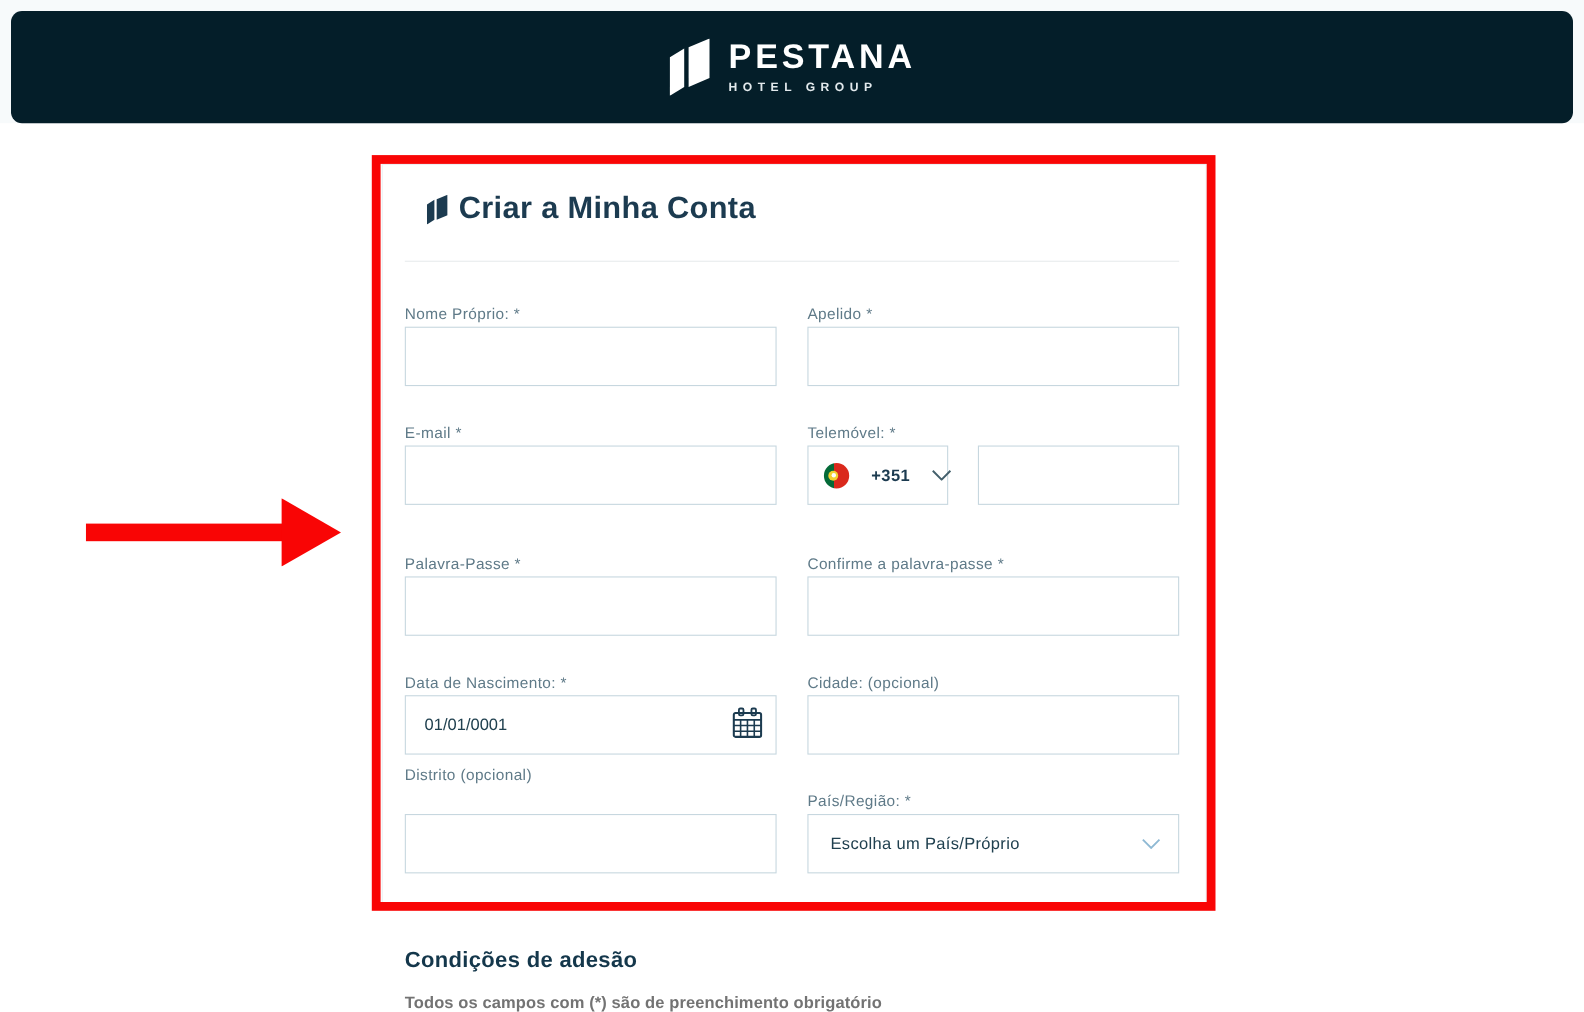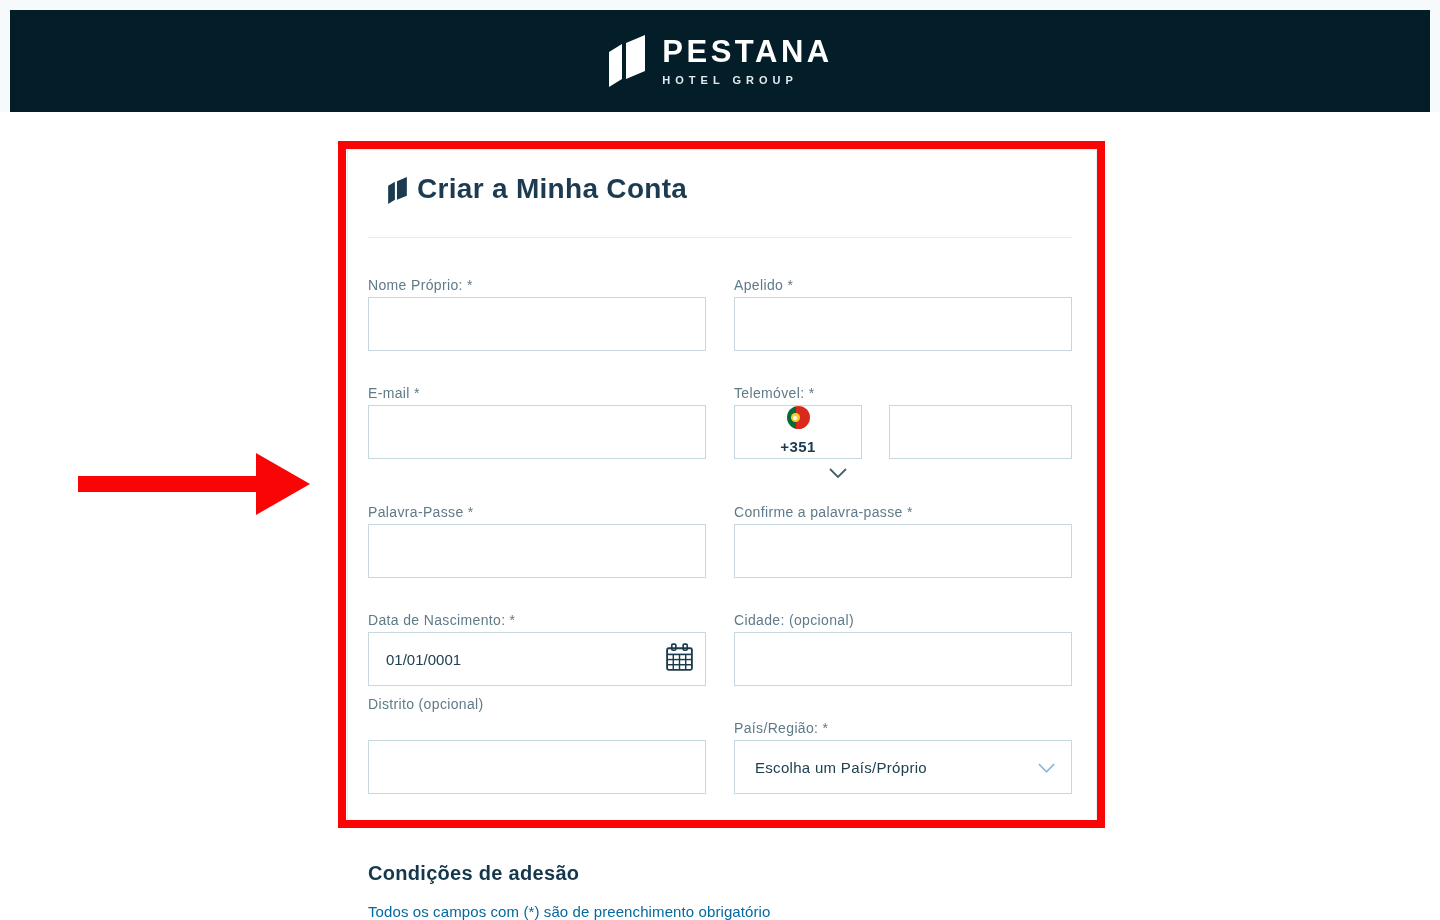--- a/index.html
+++ b/index.html
@@ -14,21 +14,21 @@
   }
 
   
   .header-zone {
     position: absolute; left: 0; top: 0; width: 1440px; height: 112px;
     background: var(--page-frame, #F7FAFB);
   }
   .header {
     position: absolute; left: 10px; top: 10px; right: 10px; height: 102px;
     background: var(--header-bg, #041E29);
-    display: flex; align-items: center; justify-content: center;
+    display: flex; align-items: center; justify-content: center; border-radius: 10px;
   }
   .logo { display: flex; align-items: center; gap: 15px; }
   .logo-mark svg { display: block; }
   .brand { display: flex; flex-direction: column; }
   .brand-name { color: #ffffff; font-size: 31px; font-weight: 700; letter-spacing: 3.5px; line-height: 1; }
   .brand-tagline { color: #E2E9EC; font-size: 11px; font-weight: 700; letter-spacing: 5px; margin-top: 7px; }
 
   
   .annotation-box {
     position: absolute; left: 338px; top: 141px; width: 767px; height: 687px;
@@ -84,21 +84,21 @@
     border-radius: 50%; background: #fdfdfd; z-index: 1;
   }
 
   
   .section-heading {
     position: absolute; left: 368px; top: 862px;
     font-size: 20px; font-weight: 700; color: #14374B; letter-spacing: 0.3px;
   }
   .section-note {
     position: absolute; left: 368px; top: 903px;
-    font-size: 15px; font-weight: 400; color: #0369a1; letter-spacing: 0.1px;
+    font-size: 15px; font-weight: 700; color: #737373; letter-spacing: 0.1px;
   }
 </style>
 </head>
 <body>
 
 <div class="page">
 
   <div class="header-zone">
     <div class="header">
       <div class="logo">
@@ -132,21 +132,21 @@
   <label class="field-label" style="left:368px; top:277px;">Nome Próprio: *</label>
   <input class="text-input" style="left: 368px; top: 297px; width: 338px;">
 
   <label class="field-label" style="left:734px; top:277px;">Apelido *</label>
   <input class="text-input" style="left: 734px; top: 297px; width: 338px;">
 
   <label class="field-label" style="left:368px; top:385px;">E-mail *</label>
   <input class="text-input" style="left: 368px; top: 405px; width: 338px;">
 
   <label class="field-label" style="left:734px; top:385px;">Telemóvel: *</label>
-  <div class="box" style="left:734px; top:405px; width:128px; padding:0 14px; gap:9px;flex-direction:column;">
+  <div class="box" style="left:734px; top:405px; width:128px; padding:0 14px; gap:20px;">
     <span class="flag"></span>
     <span class="dial-code">+351</span>
     <span class="chev">
       <svg width="18" height="10" viewBox="0 0 18 10" aria-hidden="true">
         <polyline points="1,1 9,9 17,1" fill="none" stroke="#44606C" stroke-width="1.8"></polyline>
       </svg>
     </span>
   </div>
   <input class="text-input" style="left: 889px; top: 405px; width: 183px;">
 

